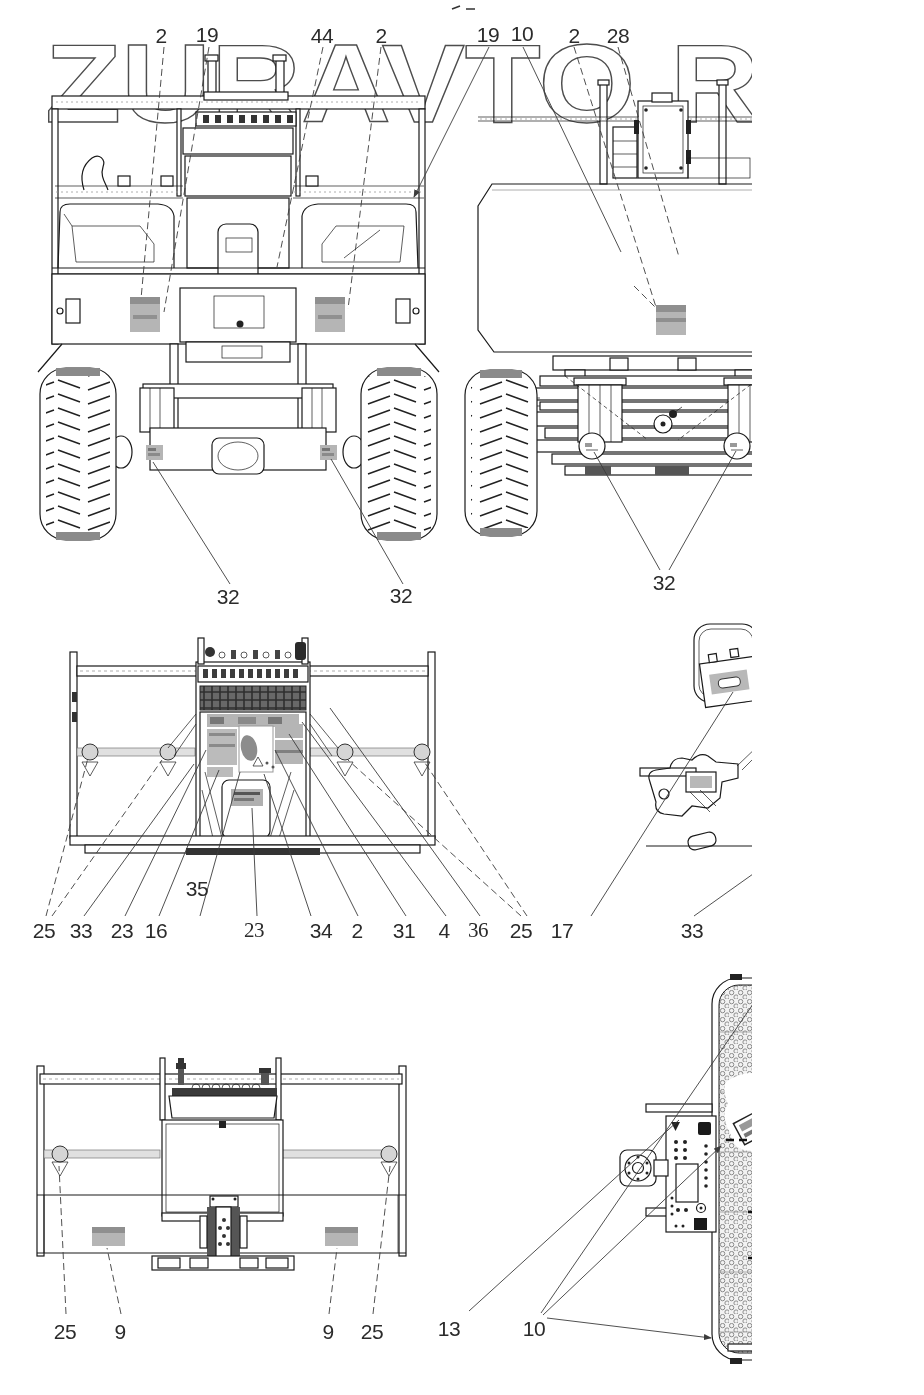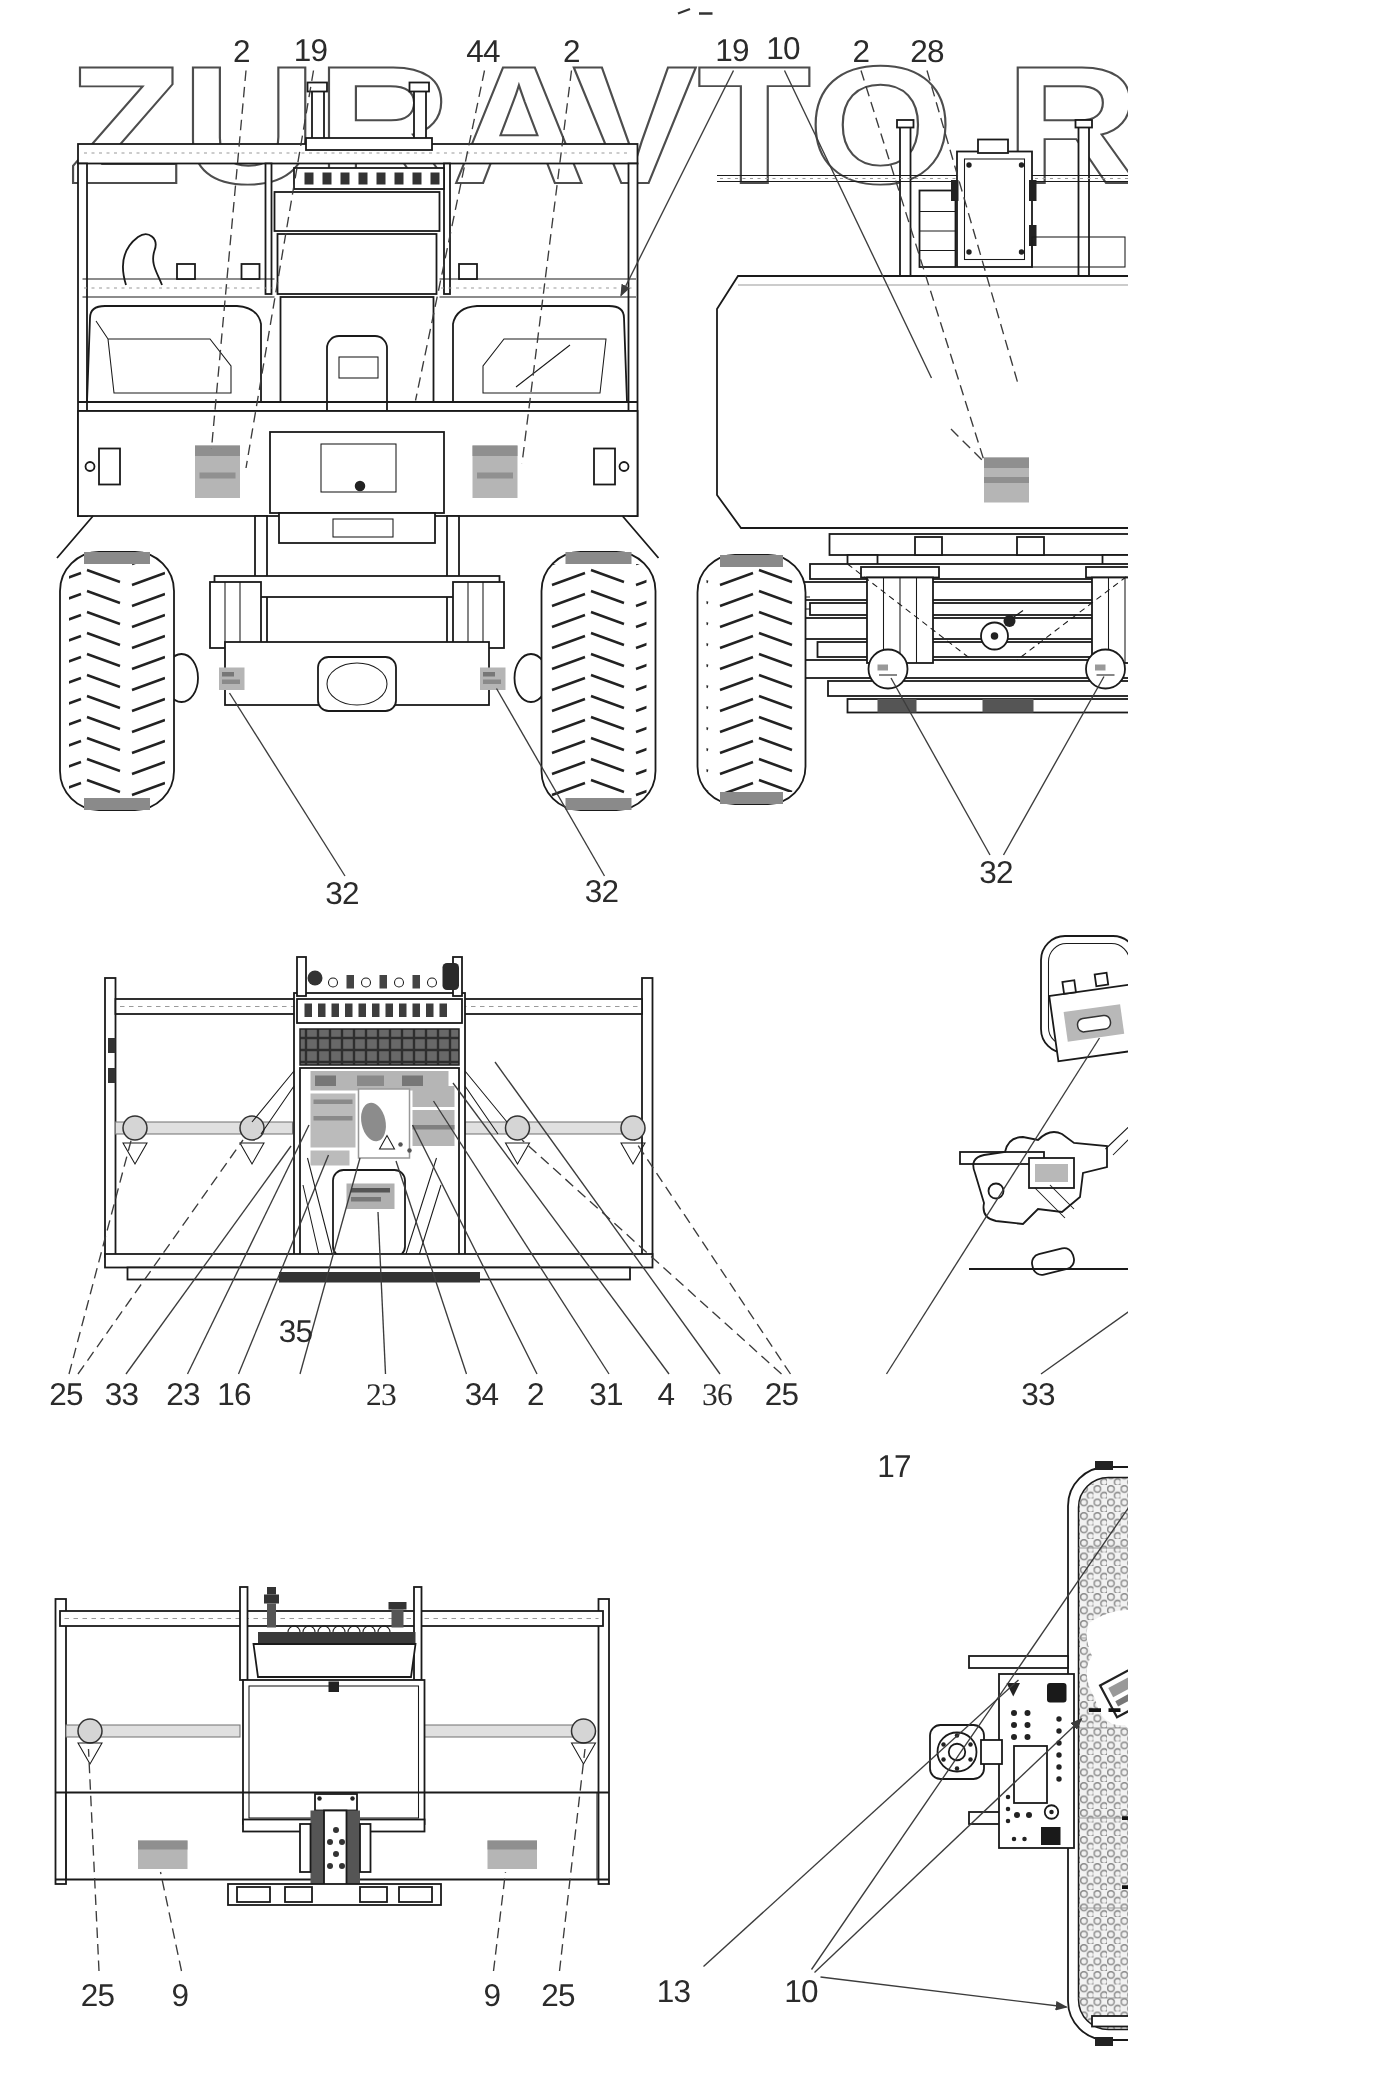--- a/index.html
+++ b/index.html
@@ -562,21 +562,21 @@
       <div class="callout" style="left: 122px; top: 930px;">23</div>
       <div class="callout" style="left: 156px; top: 930px;">16</div>
       <div class="callout" style="left: 197px; top: 888px;">35</div>
       <div class="callout" style="left: 254px; top: 930px; font-family: Liberation Serif, serif;">23</div>
       <div class="callout" style="left: 309px; top: 930px; margin-left: 12px;">34</div>
       <div class="callout" style="left: 357px; top: 930px;">2</div>
       <div class="callout" style="left: 404px; top: 930px;">31</div>
       <div class="callout" style="left: 444px; top: 930px;">4</div>
       <div class="callout" style="left: 478px; top: 930px; font-family: Liberation Serif, serif;">36</div>
       <div class="callout" style="left: 521px; top: 930px;">25</div>
-      <div class="callout" style="left: 596px; top: 930px; margin-top: 48px;">17</div>
+      <div class="callout" style="left: 562px; top: 930px;">17</div>
       <div class="callout" style="left: 692px; top: 930px;">33</div>
       <div class="callout" style="left: 65px; top: 1331px;">25</div>
       <div class="callout" style="left: 120px; top: 1331px;">9</div>
       <div class="callout" style="left: 328px; top: 1331px;">9</div>
       <div class="callout" style="left: 372px; top: 1331px;">25</div>
       <div class="callout" style="left: 449px; top: 1328px;">13</div>
       <div class="callout" style="left: 534px; top: 1328px;">10</div>
     </div>
 </div>
 

